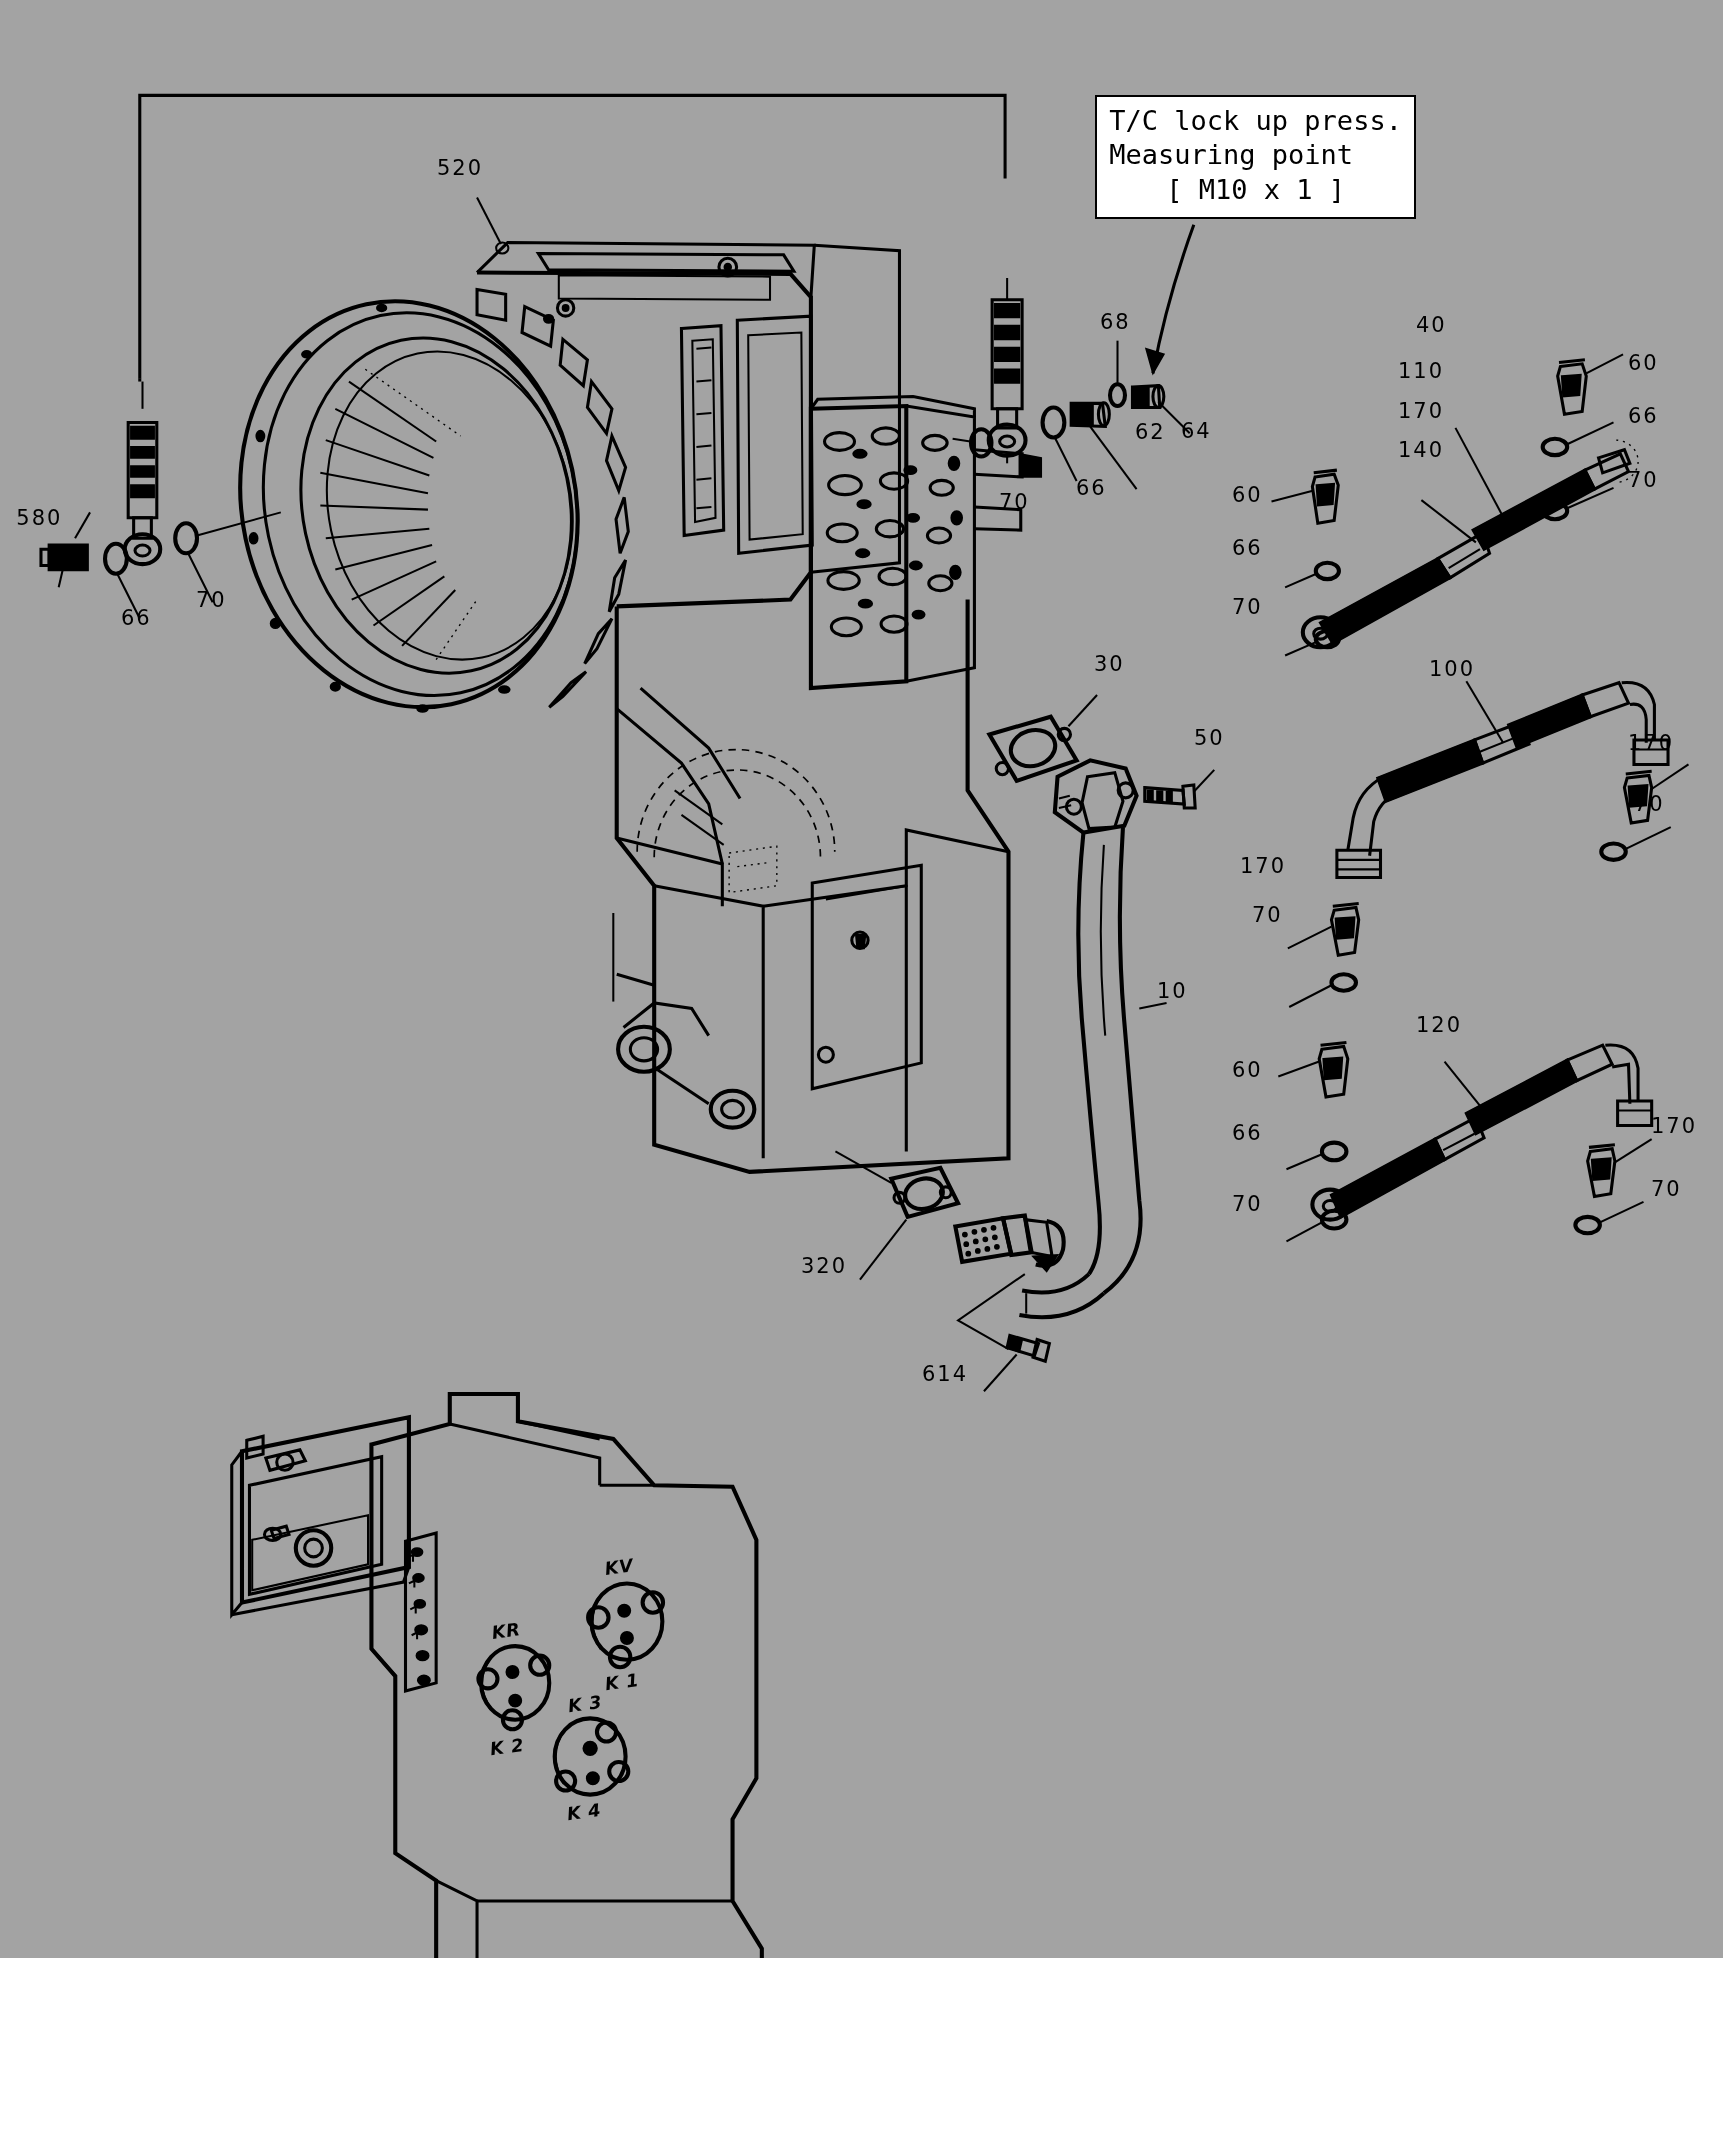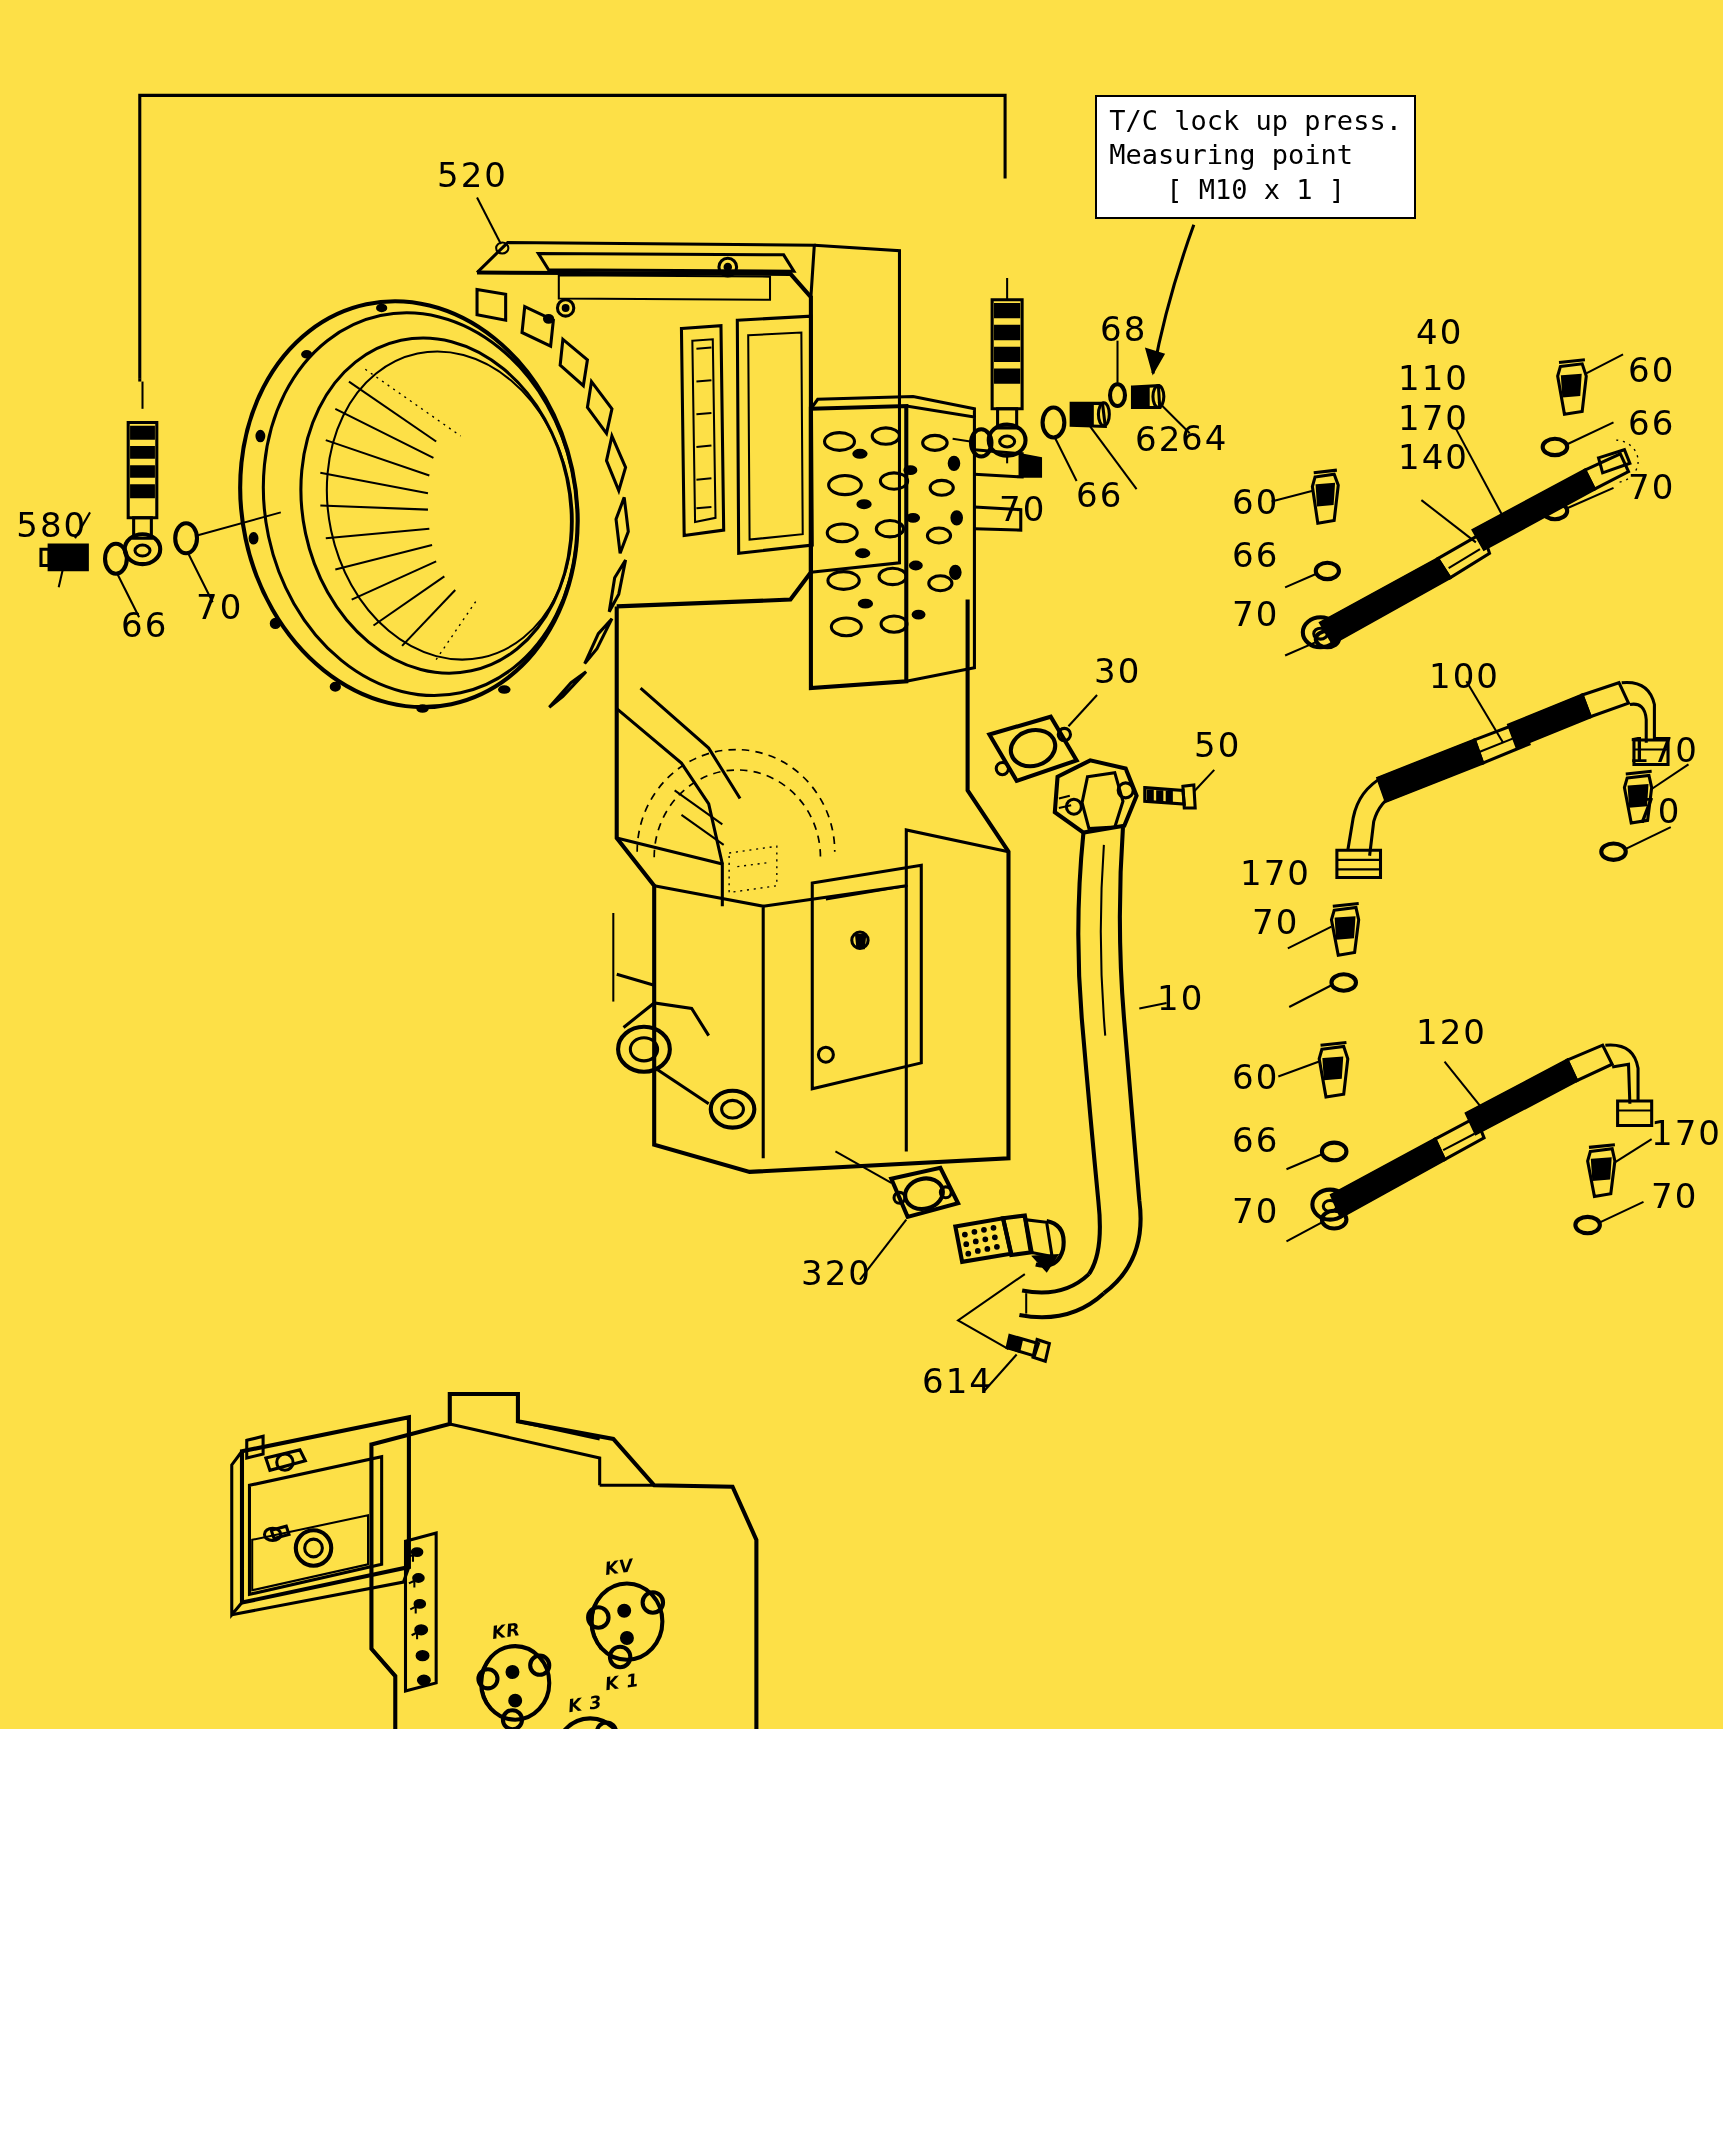--- a/index.html
+++ b/index.html
@@ -1,20 +1,20 @@
 <!DOCTYPE html>
 <html style="font-size:11px"><head>
 <meta charset="utf-8">
 <title>Parts Diagram</title>
 <style>
   html,body{margin:0;padding:0;background:#ffffff;}
   body{font-family:"DejaVu Sans Mono","Liberation Mono",monospace;}
-  #sheet{position:relative;width:1724px;height:1729px;background:#fde047;overflow:hidden;}
+  #sheet{position:relative;width:1724px;height:1958px;background:#a3a3a3;overflow:hidden;}
   .lbl{position:absolute;font-family:"DejaVu Sans","Liberation Sans",sans-serif;
-       font-size:34px;color:#000;white-space:nowrap;letter-spacing:2px;line-height:1;}
+       font-size:21px;color:#000;white-space:nowrap;letter-spacing:2px;line-height:1;}
   .lbl.sm{font-size:17.7px;letter-spacing:0.7px;font-style:italic;font-weight:bold;
           font-family:"DejaVu Sans","Liberation Sans",sans-serif;}
   .callout{position:absolute;border:2px solid #000;background:#fff;padding:6.8px 12.3px 9.5px 12.3px;}
   .callout div{font-family:"DejaVu Sans Mono","Liberation Mono",monospace;
                font-size:27px;line-height:1.28;color:#000;white-space:nowrap;}
   .c-l1{text-align:left;}
   .c-l2{}
   .c-l3{text-align:center;}
   svg{position:absolute;left:0;top:0;width:1724px;height:2151px;overflow:visible;}
   .ln{stroke:#000;fill:none;}

